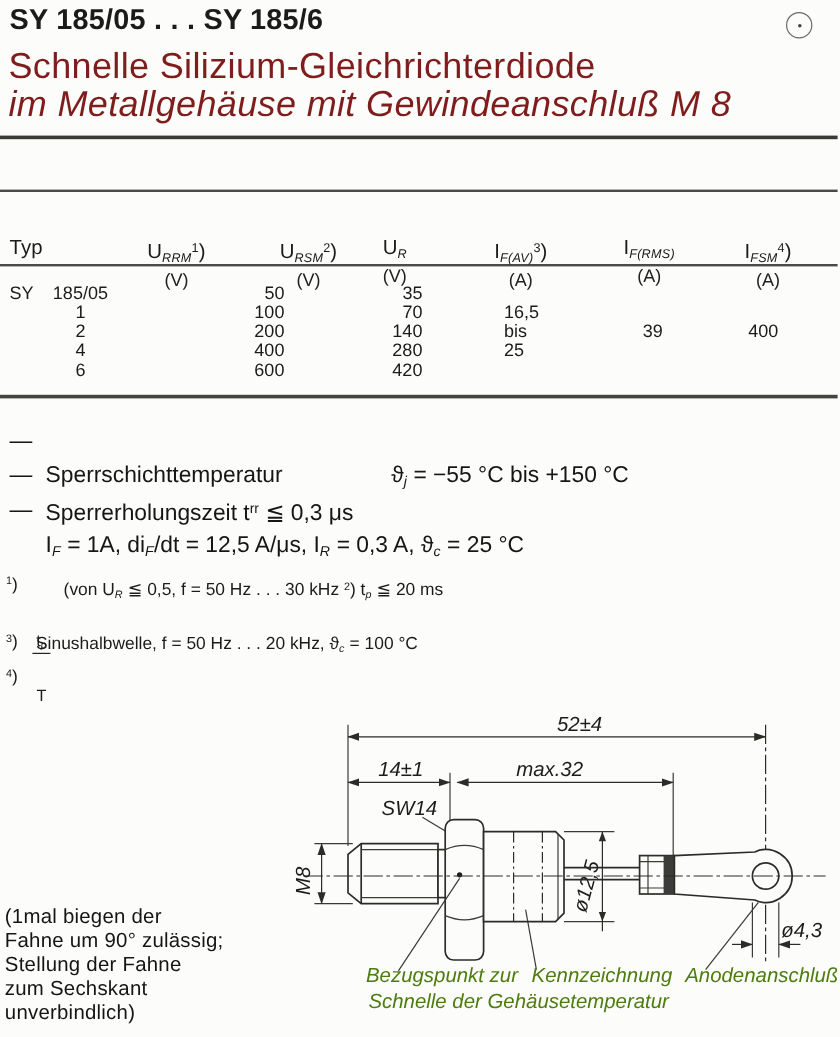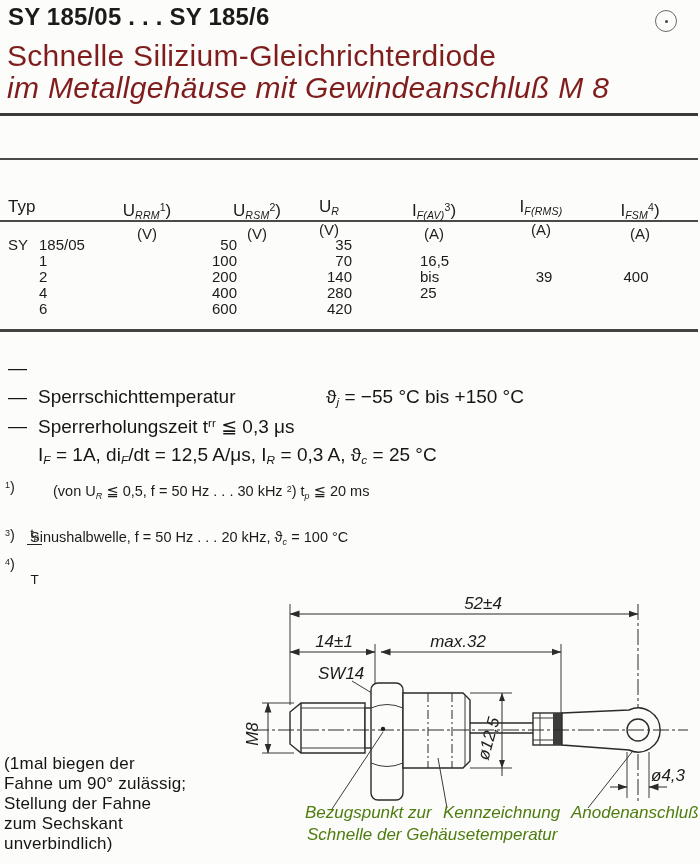--- a/index.html
+++ b/index.html
@@ -32,21 +32,21 @@
   .hu { font-size:15px; line-height:18px; color:#222; }
   .h-typ  { left:8px;  width:50px; text-align:left; }
   .h-urrm { left:105px; } .h-ursm { left:215px; }
   .h-ur   { left:301px; width:56px; }
   .h-ifav { left:392px; } .h-ifrms{ left:499px;text-align:center; } .h-ifsm { left:598px;text-align:center; }
 
   
   .trow { position:absolute; left:8px; width:680px; height:17px; font-size:15px; line-height:17px; }
   .trow span { position:absolute; white-space:pre; }
   .c-sy   { left:0;   width:30px; }
-  .c-tn   { left:31px; width:56px; text-align:left; }
+  .c-tn   { left:31px; width:56px; text-align:center; }
   .c-u    { left:87px; width:142px; text-align:right; }
   .c-ur   { left:229px; width:115px; text-align:right; }
   .c-ifav { left:412px; }
   .c-ifrms{ left:495px; width:82px; text-align:center; }
   .c-ifsm { left:592px; width:72px; text-align:center; }
 
   
   .feat { position:absolute; left:0; width:700px; height:26px; font-size:19px; color:#161614; }
   .feat .dash  { position:absolute; left:8px; }
   .feat .ftext { position:absolute; left:38px; white-space:pre; }

